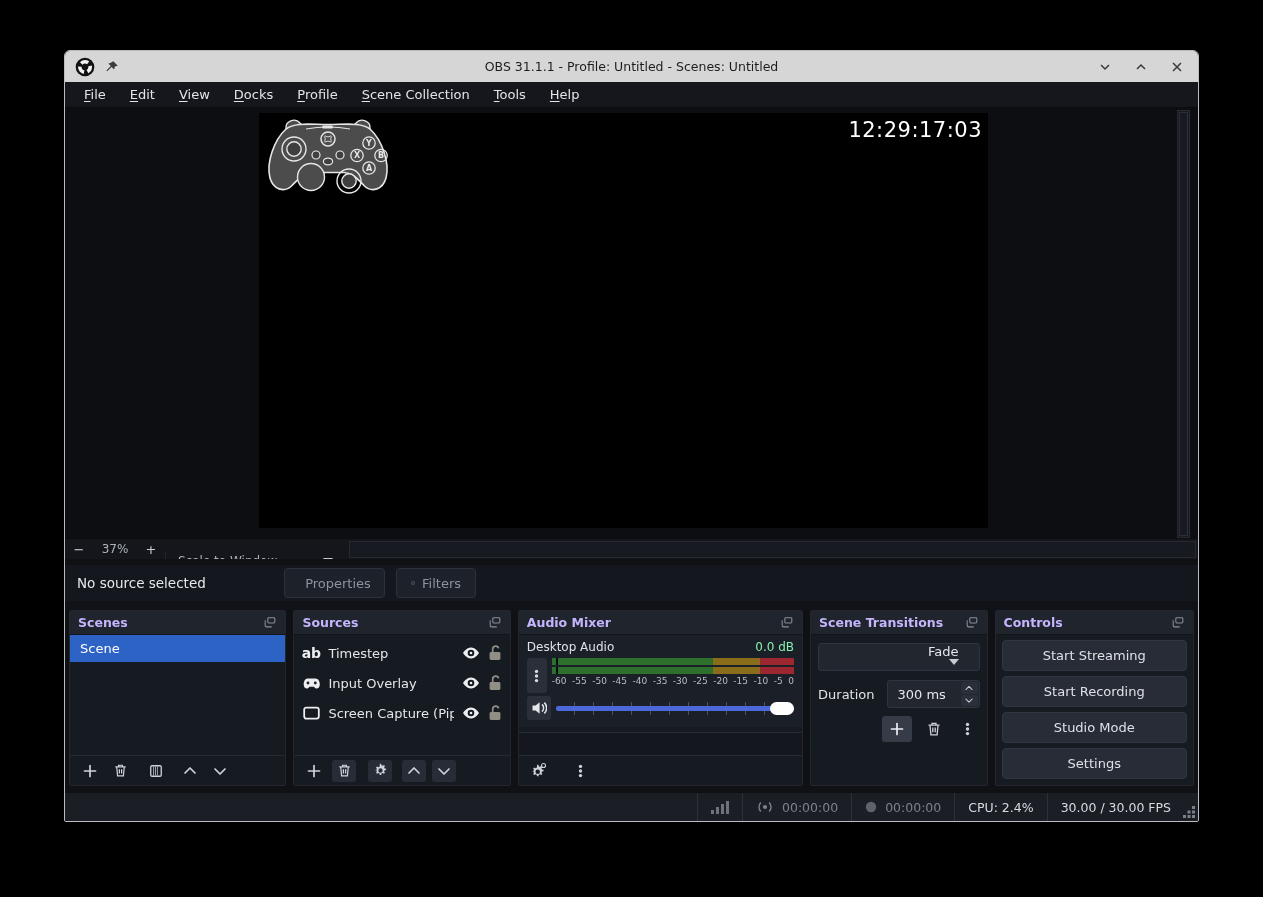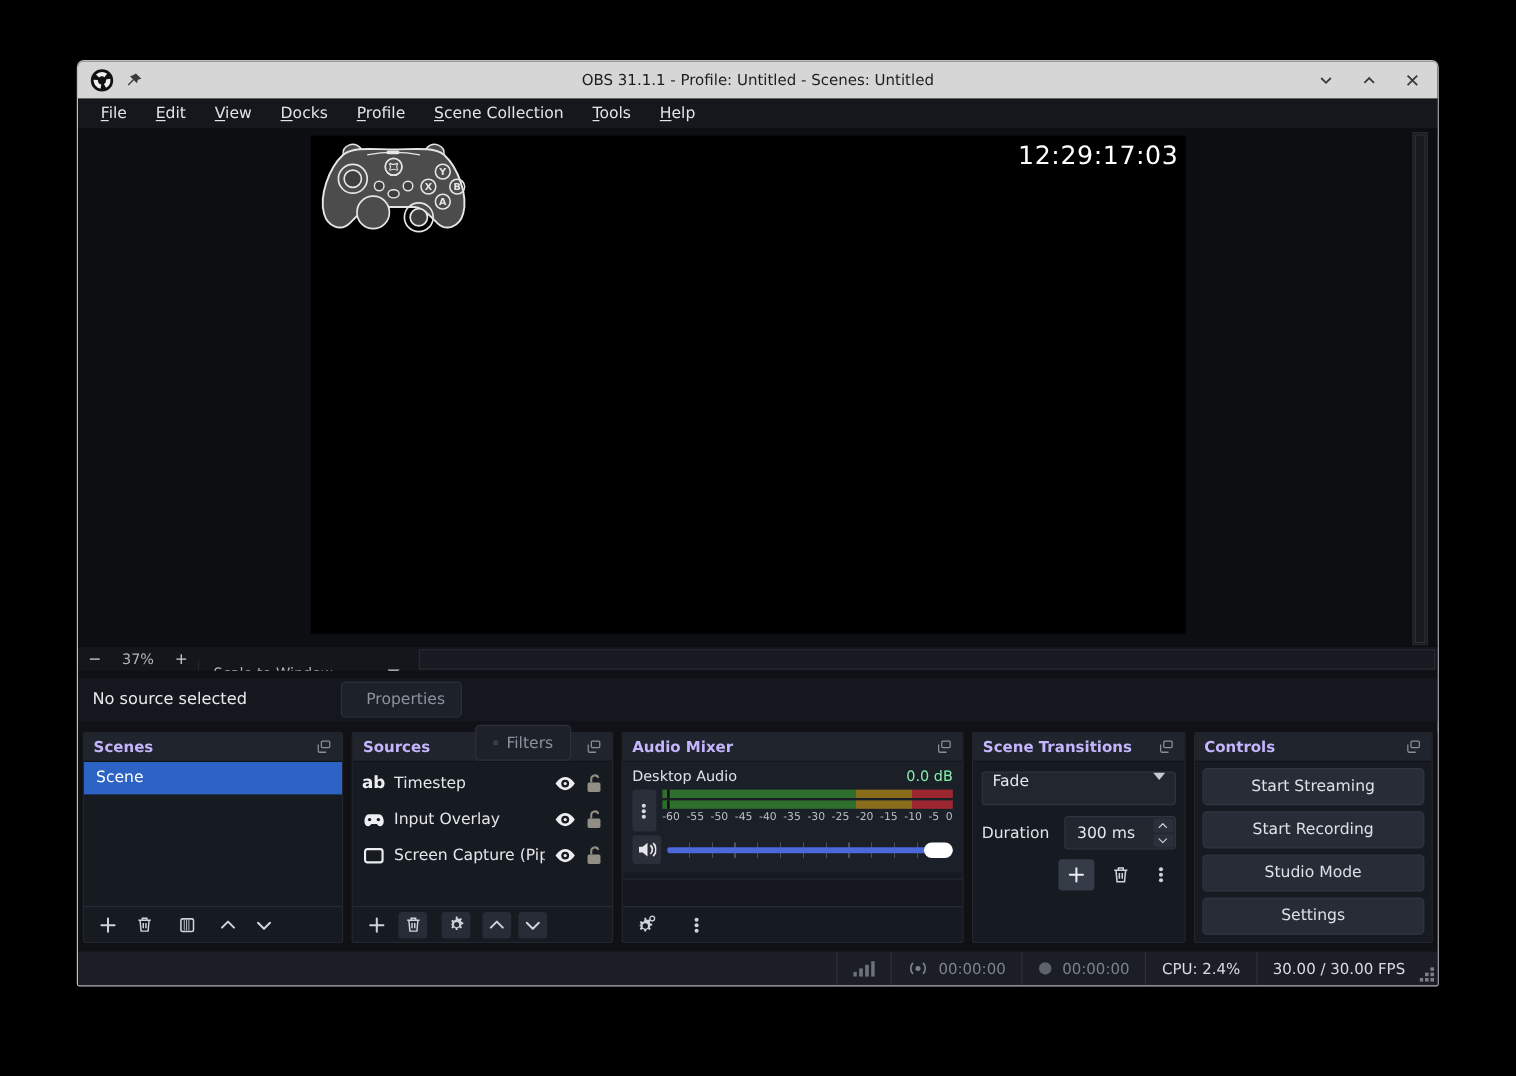--- a/index.html
+++ b/index.html
@@ -49,21 +49,21 @@
   
   .gap6 { flex:0 0 6px; background:#0f1115; }
   .srcbar { height:36px; flex:0 0 36px; background:#14171d; position:relative;
             display:flex; align-items:center; }
   .srcbar .msg { margin-left:12px; color:#e6e8eb; font-size:13.5px; }
   .pf-btn { position:absolute; top:3px; height:30px; background:#1d212a; border:1px solid #2c313b;
             border-radius:4px; color:#8d939c; font-size:13px; display:flex; align-items:center;
             gap:7px; padding:0 14px; }
   .pf-btn svg { opacity:.75; }
   .props-btn { left:219px; width:101px; justify-content:center; }
-  .filters-btn { left:331px; width:80px; justify-content:center;margin-top:36px; }
+  .filters-btn { left:331px; width:80px; justify-content:center; }
 
   
   .panels { flex:0 0 176px; display:flex; gap:7px; padding:0 4px; background:#0f1115; margin-top:9px; }
   .panel { background:#161a21; border:1px solid #23262e; border-radius:2px;
            display:flex; flex-direction:column; overflow:hidden; }
   .panel-header { flex:0 0 24px; background:#20242d; display:flex; align-items:center;
                   padding:0 8px; border-bottom:1px solid #12141a; }
   .panel-title { color:#c4b5fd; font-size:12.5px; font-weight:bold; }
   .popout { margin-left:auto; color:#8a8f98; display:inline-flex; }
   .panel-body { flex:1; position:relative; overflow:hidden; }
@@ -108,21 +108,21 @@
   .vol-slider { flex:1; position:relative; height:15px; }
   .vol-ticks { position:absolute; left:0; right:0; top:1px; height:13px;
                background:repeating-linear-gradient(to right,transparent 0 18px,#4a505c 18px 19px); }
   .vol-track { position:absolute; left:0; right:0; top:5px; height:5px; background:#4c68da; border-radius:2px; }
   .vol-handle { position:absolute; right:0; top:1px; width:24px; height:13px; background:#ffffff; border-radius:7px; }
   .mixer-rest { position:absolute; left:0; right:0; bottom:0; top:97px; background:#14171d; border-top:1px solid #262a33; }
 
   
   .trans-body { padding:8px 7px 0 7px; }
   .select { height:28px; background:#22262f; border:1px solid #2f3440; border-radius:3px;
-            display:flex; align-items:flex-start; padding:0 8px; color:#e4e6ea; font-size:13px; }
+            display:flex; align-items:flex-end; padding:0 20px; color:#e4e6ea; font-size:13px;flex-direction:column; }
   .select .caret-down { margin-left:auto; }
   .dur-row { display:flex; align-items:center; margin-top:9px; gap:12px; }
   .dur-label { color:#dfe2e6; font-size:13px; }
   .spin-box { flex:1; height:28px; background:#22262f; border:1px solid #2f3440; border-radius:3px;
               display:flex; align-items:center; color:#e4e6ea; font-size:13px; position:relative; }
   .spin-box .val { padding-left:10px; }
   .spin-col { position:absolute; right:1px; top:1px; bottom:1px; width:17px; display:flex; flex-direction:column; gap:1px; }
   .spin-btn { flex:1; background:#2a2f3a; display:flex; align-items:center; justify-content:center; color:#c6cad1; border-radius:2px; }
   .trans-btns { display:flex; justify-content:flex-end; align-items:center; gap:10px; margin-top:8px; color:#dfe2e6; }
   .add-btn { width:30px; height:26px; background:#353b47; border-radius:3px;

